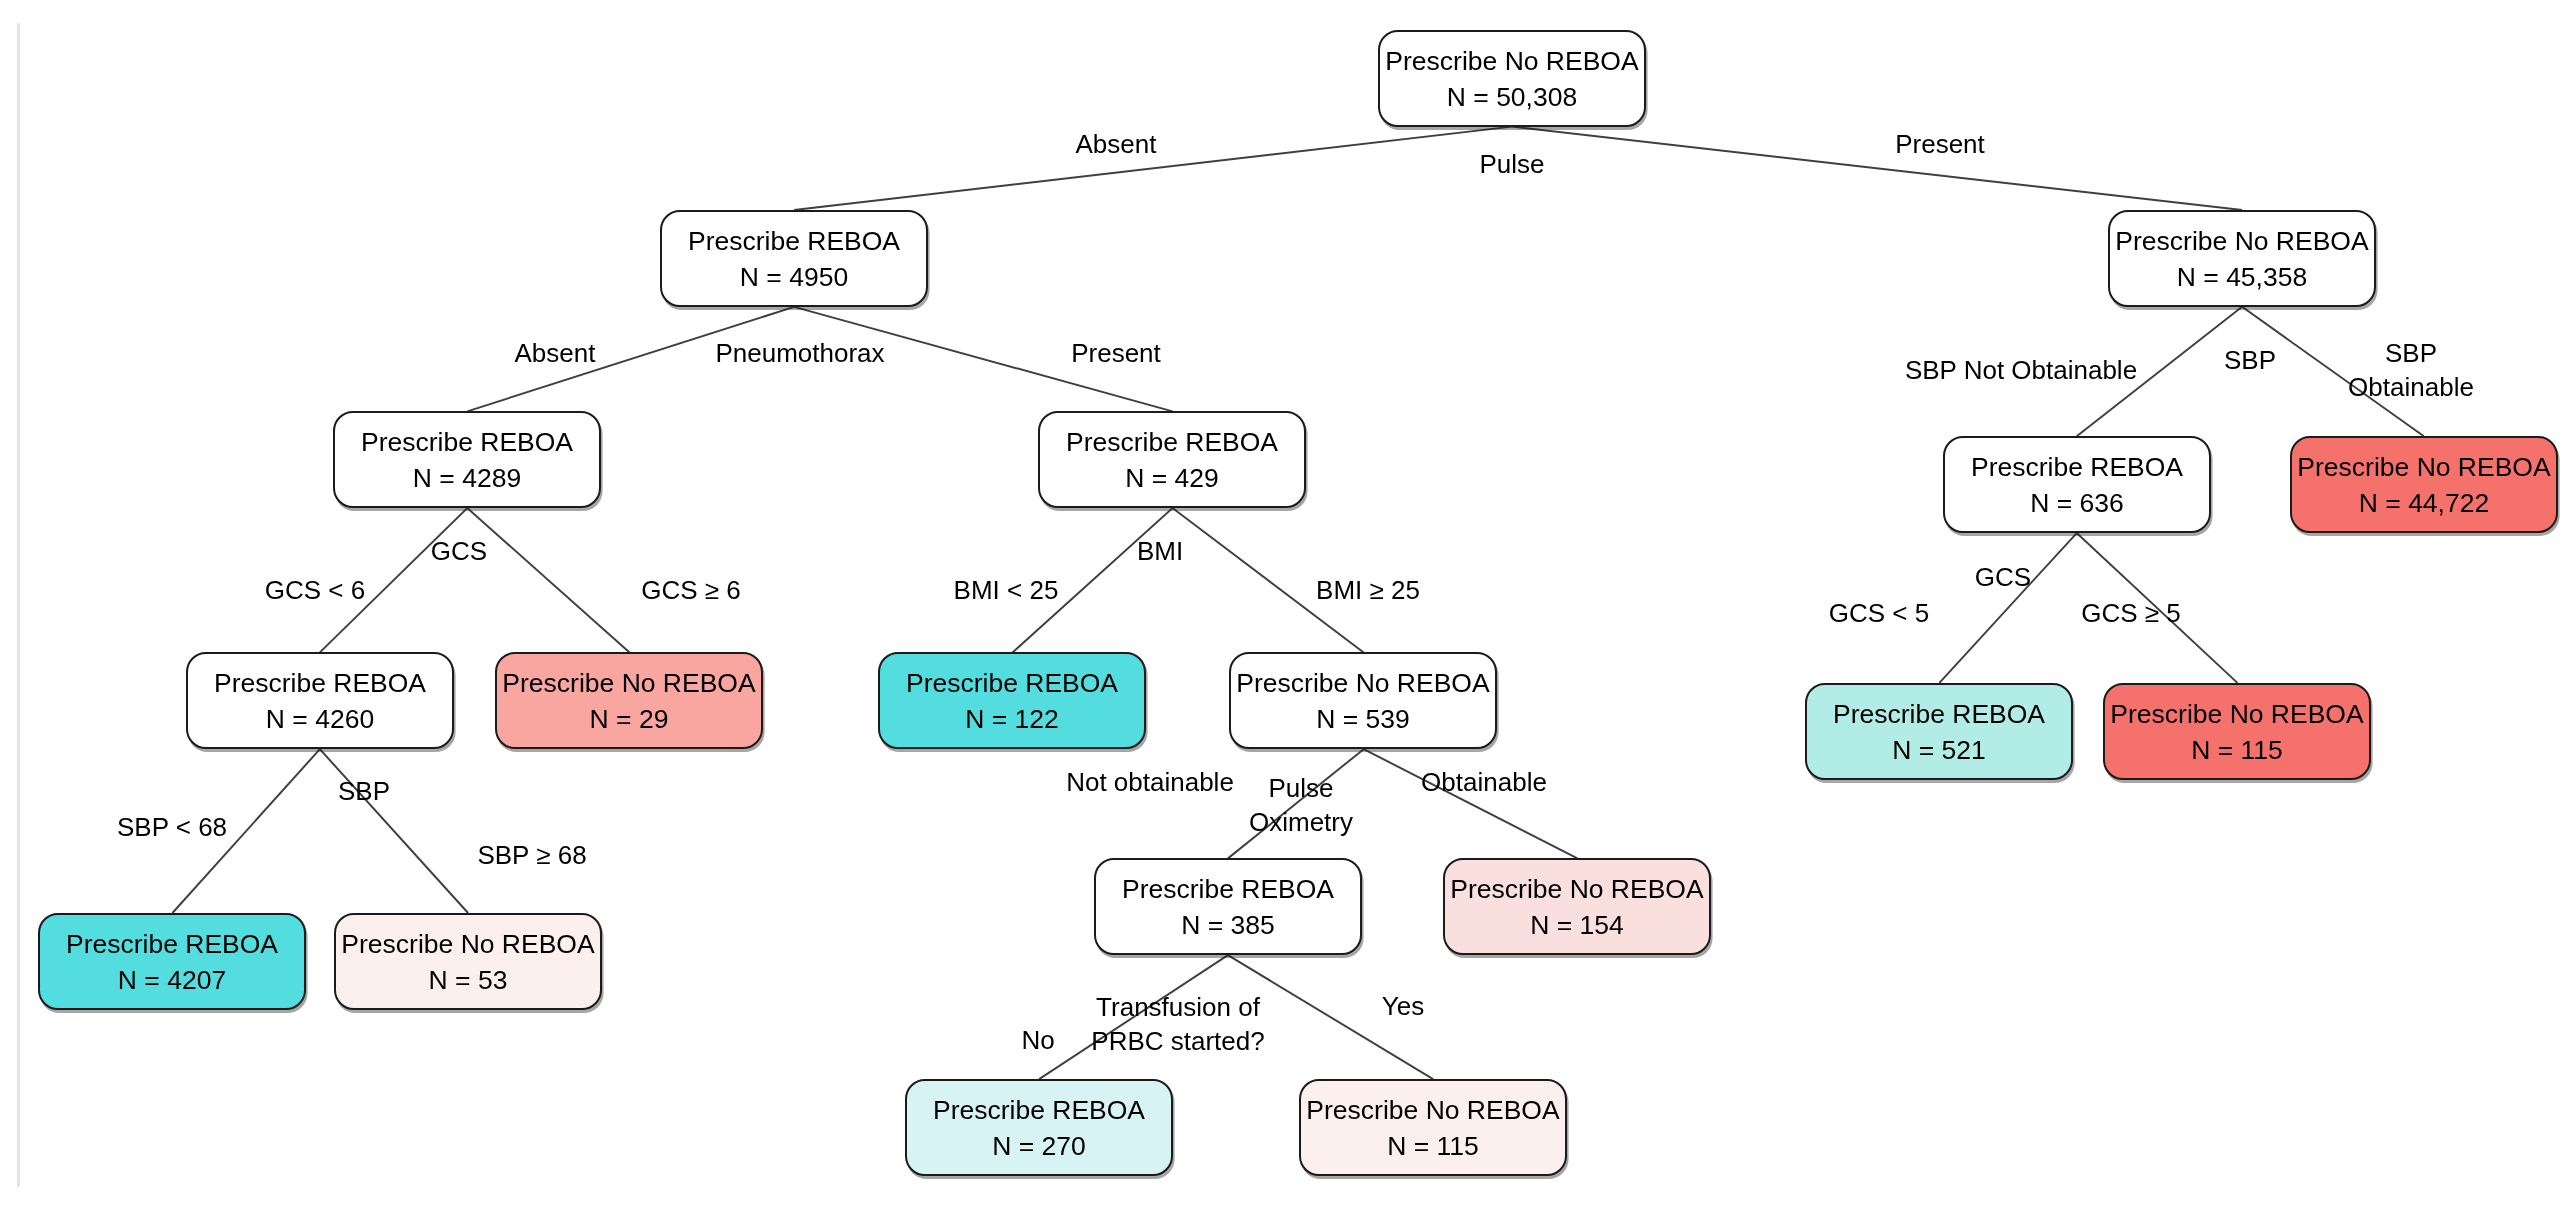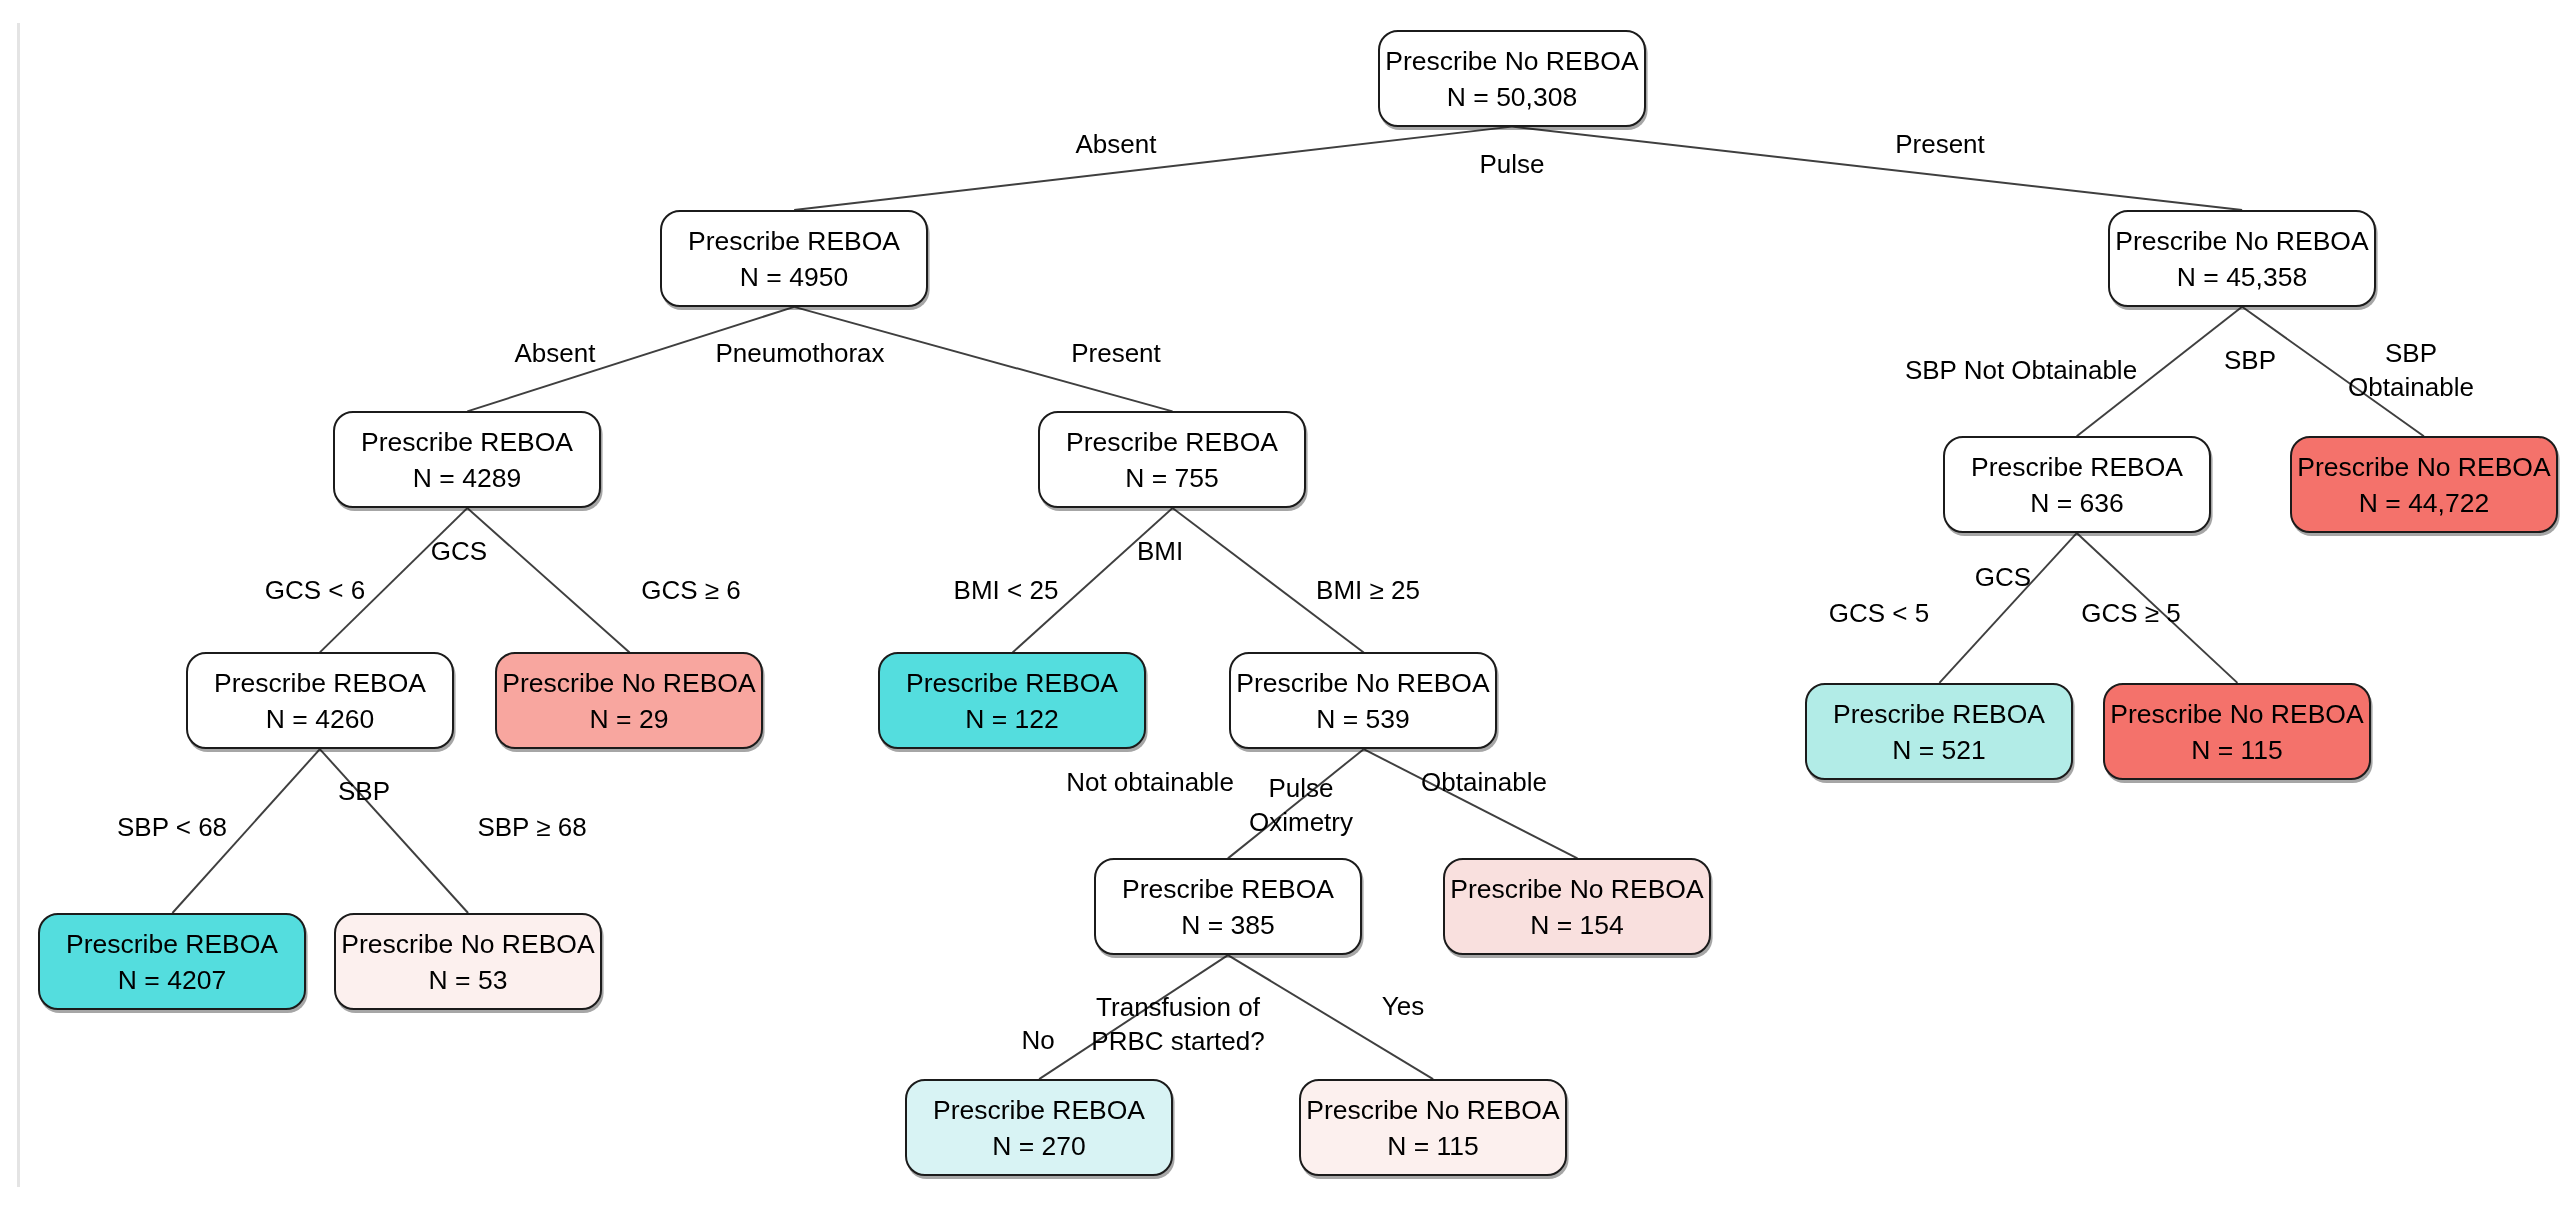--- a/index.html
+++ b/index.html
@@ -98,21 +98,21 @@
     <div class="node" style="left: 2108px; top: 210px; background: rgb(255, 255, 255);">
       <div class="node-label">Prescribe No REBOA</div>
       <div class="node-n">N = 45,358</div>
     </div>
     <div class="node" style="left: 333px; top: 411px; background: rgb(255, 255, 255);">
       <div class="node-label">Prescribe REBOA</div>
       <div class="node-n">N = 4289</div>
     </div>
     <div class="node" style="left: 1038px; top: 411px; background: rgb(255, 255, 255);">
       <div class="node-label">Prescribe REBOA</div>
-      <div class="node-n">N = 755</div>
+      <div class="node-n">N = 429</div>
     </div>
     <div class="node" style="left: 1943px; top: 436px; background: rgb(255, 255, 255);">
       <div class="node-label">Prescribe REBOA</div>
       <div class="node-n">N = 636</div>
     </div>
     <div class="node" style="left: 2290px; top: 436px; background: rgb(244, 114, 107);">
       <div class="node-label">Prescribe No REBOA</div>
       <div class="node-n">N = 44,722</div>
     </div>
     <div class="node" style="left: 186px; top: 652px; background: rgb(255, 255, 255);">
@@ -176,21 +176,21 @@
     <div class="edge-label" style="left: 1006px; top: 590px;">BMI &lt; 25</div>
     <div class="edge-label" style="left: 1368px; top: 590px;">BMI ≥ 25</div>
     <div class="edge-label" style="left: 2250px; top: 360px;">SBP</div>
     <div class="edge-label" style="left: 2021px; top: 370px;">SBP Not Obtainable</div>
     <div class="edge-label" style="left: 2411px; top: 370px;">SBP Obtainable</div>
     <div class="edge-label" style="left: 2003px; top: 577px;">GCS</div>
     <div class="edge-label" style="left: 1879px; top: 613px;">GCS &lt; 5</div>
     <div class="edge-label" style="left: 2120px; top: 613px; margin-left: 11px;">GCS ≥ 5</div>
     <div class="edge-label" style="left: 364px; top: 791px;">SBP</div>
     <div class="edge-label" style="left: 172px; top: 827px;">SBP &lt; 68</div>
-    <div class="edge-label" style="left: 532px; top: 827px; text-align: center;">SBP ≥ 68</div>
+    <div class="edge-label" style="left: 532px; top: 855px; text-align: center;">SBP ≥ 68</div>
     <div class="edge-label" style="left: 1301px; top: 805px;">Pulse
 Oximetry</div>
     <div class="edge-label" style="left: 1150px; top: 782px;">Not obtainable</div>
     <div class="edge-label" style="left: 1484px; top: 782px;">Obtainable</div>
     <div class="edge-label" style="left: 1178px; top: 1024px;">Transfusion of
 PRBC started?</div>
     <div class="edge-label" style="left: 1038px; top: 1006px; margin-top: 34px;">No</div>
     <div class="edge-label" style="left: 1403px; top: 1006px;">Yes</div>
   </div>
 

